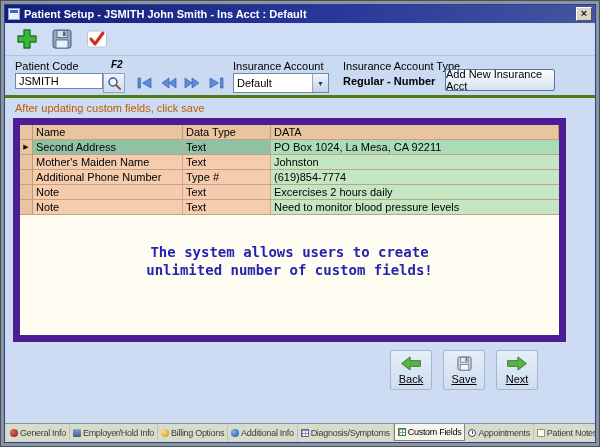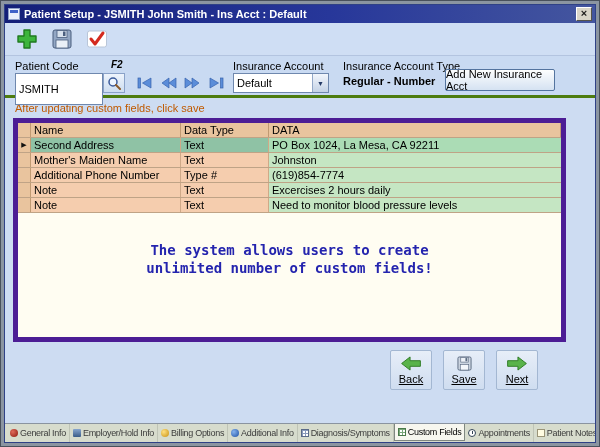--- a/index.html
+++ b/index.html
@@ -17,37 +17,37 @@
 
   
   .toolbar { flex:0 0 32px; display:flex; align-items:center; gap:8px; padding:2px 8px; background:#cfdef4; }
   .tb-btn { width:27px; height:27px; display:flex; align-items:center; justify-content:center; }
 
   
   .controls { flex:0 0 43px; position:relative; background:#c9daf2; border-top:1px solid #b3c4e0; border-bottom:3px solid #4d7c0f; }
   .lbl { position:absolute; color:#000; white-space:nowrap; }
   .patient-label { left:10px; top:4px; }
   .f2 { left:106px; top:3px; font-style:italic; font-weight:bold; font-size:10px; }
-  .patient-input { position:absolute; left:10px; top:17px; width:88px; height:32px; border:1px solid #6f88ae; background:#fff; font-size:11px; padding:2px 3px; font-family:inherit; }
+  .patient-input { position:absolute; left:10px; top:17px; width:88px; height:16px; border:1px solid #6f88ae; background:#fff; font-size:11px; padding:2px 3px; font-family:inherit; }
   .search-btn { position:absolute; left:98px; top:17px; width:22px; height:20px; background:linear-gradient(#eef4fc,#cdddf0); border:1px solid #8aa2c8; display:flex; align-items:center; justify-content:center; }
   .nav-arrows { position:absolute; left:131px; top:21px; display:flex; gap:7px; }
   .nav-arrows span { display:flex; align-items:center; }
   .ins-label { left:228px; top:4px; }
   .dropdown { position:absolute; left:228px; top:17px; width:96px; height:20px; background:#fff; border:1px solid #6f88ae; display:flex; align-items:stretch; }
   .dd-text { flex:1; padding:3px 0 0 3px; font-size:11px; overflow:hidden; }
   .dd-btn { width:16px; background:linear-gradient(#f2f6fc,#c4d2e6); border-left:1px solid #93a8c8; font-size:7px; display:flex; align-items:center; justify-content:center; color:#243a66; }
   .ins-type-label { left:338px; top:4px; }
   .ins-type-value { left:338px; top:19px; font-weight:bold; }
   .add-ins-btn { position:absolute; left:440px; top:13px; width:110px; height:22px; background:linear-gradient(#fdfefe,#d5e2f2); border:1px solid #54749f; border-radius:2px; font-size:11px; display:flex; align-items:center; justify-content:center; }
 
   
   .notice { flex:0 0 20px; padding:4px 0 0 10px; color:#c05a00; font-size:11px; }
 
   
-  .grid { flex:0 0 224px; margin-left:8px; width:553px; background:#fffdf2; border:5px solid #4c1d95; position:relative; font-size:11px; }
+  .grid { flex:0 0 224px; margin-left:8px; width:553px; background:#fffdf2; border:7px solid #4c1d95; position:relative; font-size:11px; }
   .grow { display:flex; height:15px; border-bottom:1px solid #bfa386; line-height:13px; }
   .gsel { width:13px; flex:0 0 auto; background:#e9c49e; border-right:1px solid #c09a72; text-align:center; font-size:7px; line-height:14px; color:#111; }
   .gc { padding:1px 3px; overflow:hidden; white-space:nowrap; }
   .gc.name { width:150px; flex:0 0 auto; background:#f5cdae; border-right:1px solid #cfa988; }
   .gc.type { width:88px; flex:0 0 auto; background:#f5cdae; border-right:1px solid #cfa988; }
   .gc.data { flex:1; background:#c5e6c3; }
   .gh .gc.name, .gh .gc.type, .gh .gc.data { background:#e9c49e; border-right:1px solid #c09a72; }
   .grow.sel .gc.name, .grow.sel .gc.type { background:#8fc2a5; }
   .grow.sel .gc.data { background:#abdcb5; }
   .grid-msg { position:absolute; left:0; right:0; top:118px; text-align:center; font-family:"DejaVu Sans Mono",monospace; font-weight:bold; font-size:14px; color:#2424ae; line-height:1.3; }

